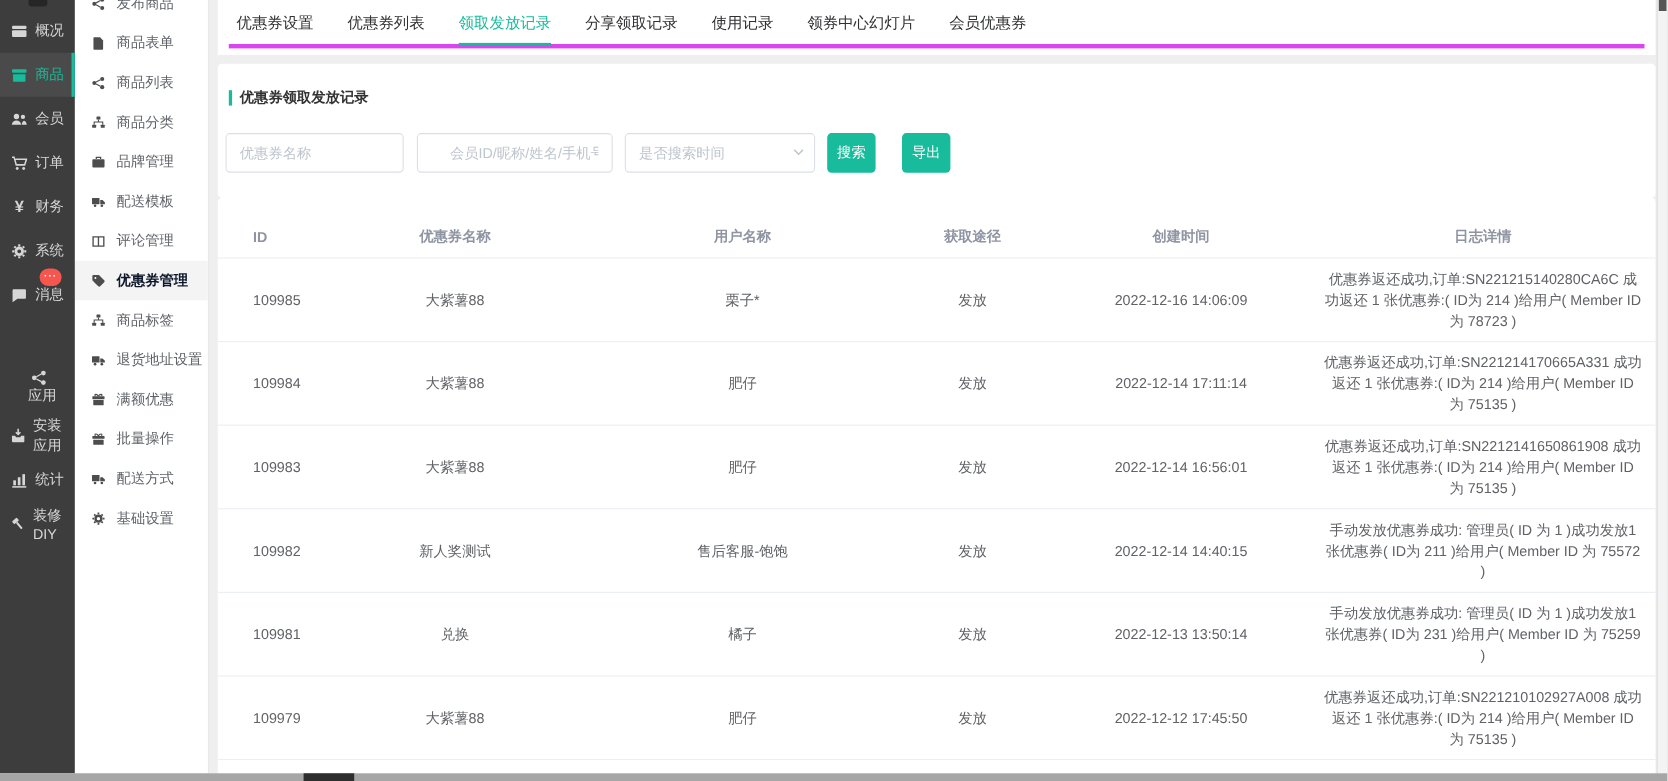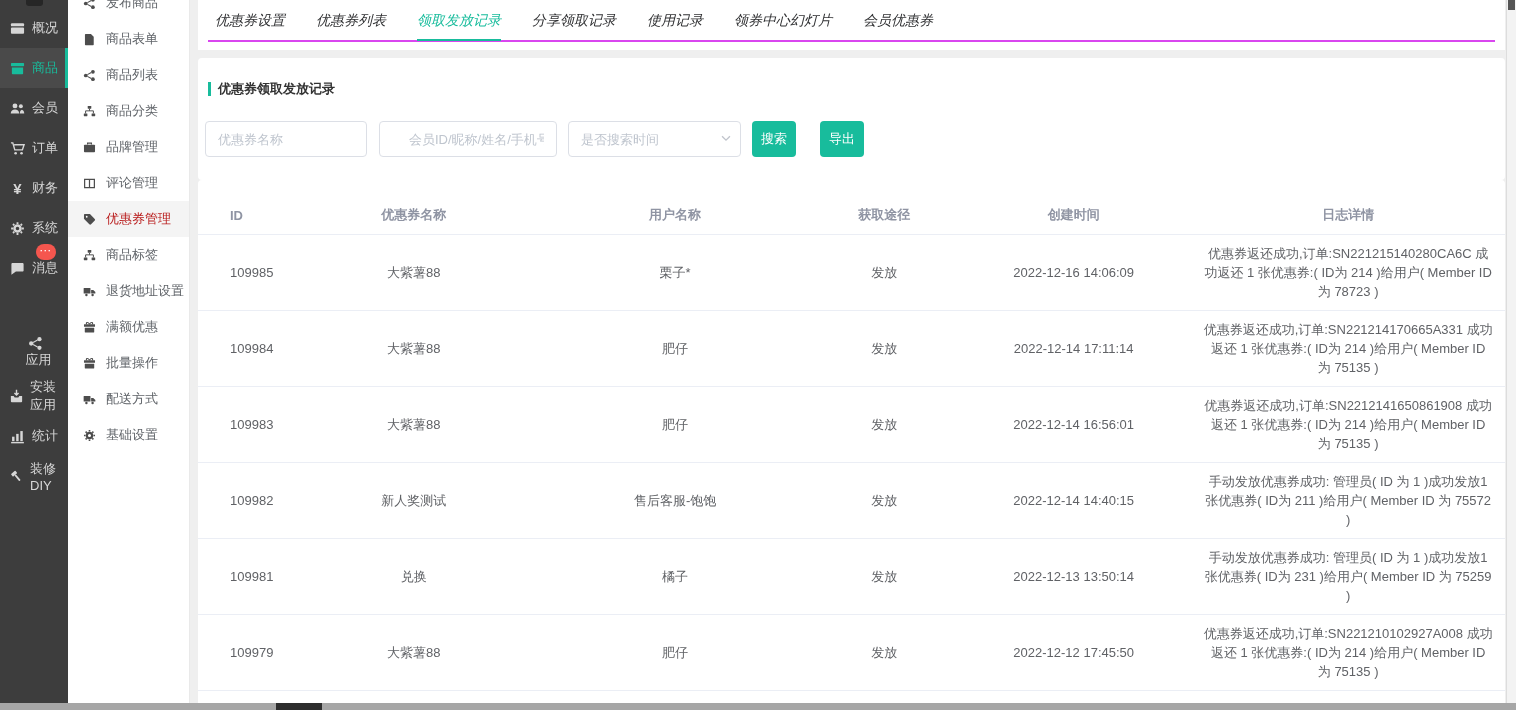--- a/index.html
+++ b/index.html
@@ -19,25 +19,25 @@
   .l-item.active::after{content:"";position:absolute;right:0;top:0;width:3px;height:100%;background:var(--accent);}
   .l-item.gap{margin-top:48px;flex-direction:column;}
   .l-badge{position:absolute;top:-4px;left:36px;min-width:20px;height:16px;line-height:14px;border-radius:9px;
            background:#f5564e;color:#fff;font-size:9px;font-weight:bold;text-align:center;letter-spacing:1px;}
   
   .sub-sb{position:absolute;left:68px;top:0;width:121px;height:703px;background:#fff;border-right:1px solid #e9e9e9;z-index:2;overflow:hidden;}
   .s-list{margin-top:-15px;}
   .s-item{display:flex;align-items:center;height:36px;padding-left:15px;font-size:13px;color:#5f6368;cursor:pointer;white-space:nowrap;}
   .s-item .s-icon{width:15px;margin-right:8px;display:flex;align-items:center;color:#4d4d4d;}
   .s-icon svg{width:13px;height:13px;}
-  .s-item.active{background:#f4f4f4;color:#b91c1c;font-weight:normal;}
+  .s-item.active{background:#f4f4f4;color:#0f172a;font-weight:bold;}
   
   .main{position:absolute;left:190px;top:0;width:1326px;height:703px;}
   .tabbar{position:absolute;left:8px;top:0;width:1307px;height:50px;background:#fff;}
-  .tabs-nav{display:flex;margin:0 10px;padding:12px 0 0 7px;border-bottom:2px solid #d946ef;font-style:italic;}
+  .tabs-nav{display:flex;margin:0 10px;padding:12px 0 0 7px;border-bottom:4px solid #d946ef;}
   .tab{margin-right:31px;font-size:14px;color:#303133;padding-bottom:9px;cursor:pointer;white-space:nowrap;}
   .tab.active{color:var(--accent);border-bottom:2px solid var(--accent);margin-bottom:-1px;}
   
   .filter-card{position:absolute;left:8px;top:58px;width:1307px;height:122px;background:#fff;border-radius:4px;}
   .sec{display:flex;align-items:center;margin:22px 0 0 10px;}
   .sec-bar{width:3px;height:14px;background:var(--accent);margin-right:7px;}
   .sec-title{font-size:13px;font-weight:bold;color:#333;}
   .filters{display:flex;align-items:center;margin:23px 0 0 7px;}
   .inp{height:34px;border:1px solid #dcdfe6;border-radius:4px;font-size:13px;color:#606266;padding:0 12px;background:#fff;outline:none;font-family:inherit;}
   input::placeholder{color:#bfc5ce;opacity:1;}
@@ -247,20 +247,31 @@
             <svg viewBox="0 0 16 16" fill="currentColor">
               <rect x="1.2" y="4.6" width="13.6" height="9.2" rx="1"></rect>
               <path fill="none" stroke="currentColor" stroke-width="1.4" d="M5.6 4.4V2.6h4.8v1.8"></path>
             </svg>
           </span>
           <span>品牌管理</span>
         </div>
         <div class="s-item">
           <span class="s-icon">
             <svg viewBox="0 0 16 16" fill="currentColor">
+              <rect x="0.8" y="3.6" width="8.4" height="7" rx="0.5"></rect>
+              <path d="M10 6h2.6l2.6 2.6v2h-5.2z"></path>
+              <circle cx="4.2" cy="12.4" r="1.5"></circle>
+              <circle cx="11.8" cy="12.4" r="1.5"></circle>
+            </svg>
+          </span>
+          <span>配送模板</span>
+        </div>
+        <div class="s-item">
+          <span class="s-icon">
+            <svg viewBox="0 0 16 16" fill="currentColor">
               <path fill="none" stroke="currentColor" stroke-width="1.5" d="M2 2.8h12v10.4H2zM8 2.8v10.4"></path>
             </svg>
           </span>
           <span>评论管理</span>
         </div>
         <div class="s-item active">
           <span class="s-icon">
             <svg viewBox="0 0 16 16" fill="currentColor">
               <path d="M1.2 7.8V2.4c0-.66.54-1.2 1.2-1.2h5.4c.4 0 .78.16 1.06.44l5.6 5.6c.6.6.6 1.54 0 2.12l-4.54 4.54c-.6.6-1.54.6-2.12 0l-5.2-5.2a1.5 1.5 0 0 1-.44-1.06z"></path>
               <circle cx="4.6" cy="4.6" r="1.1" fill="#fff"></circle>

